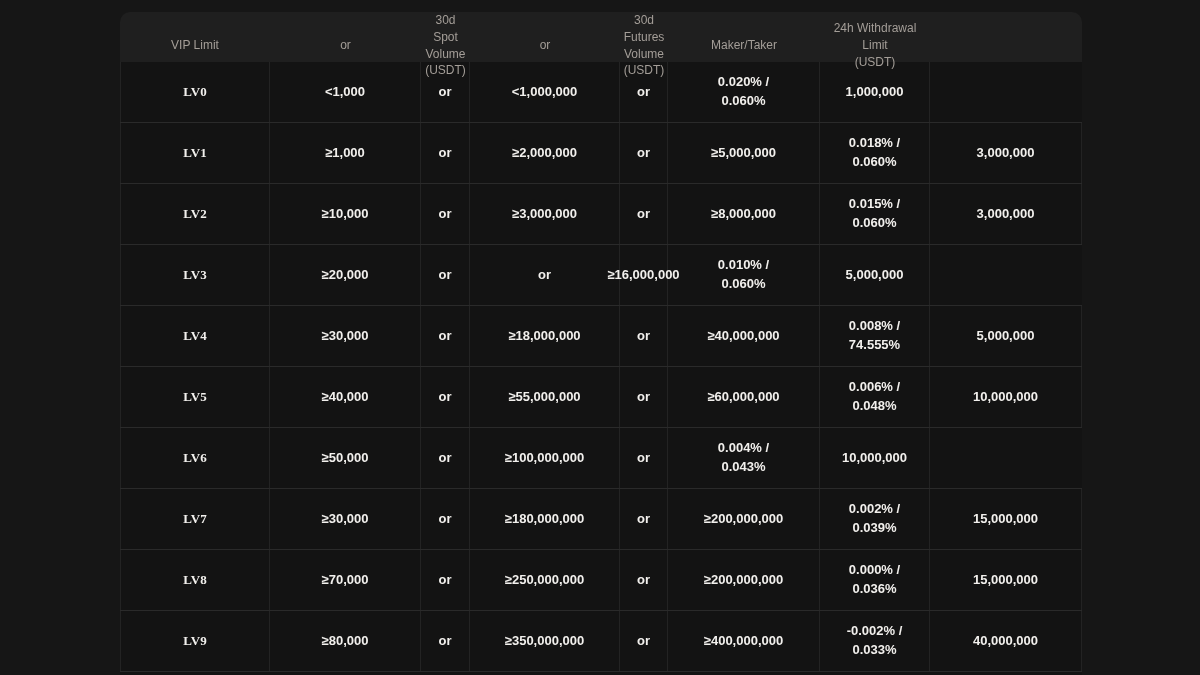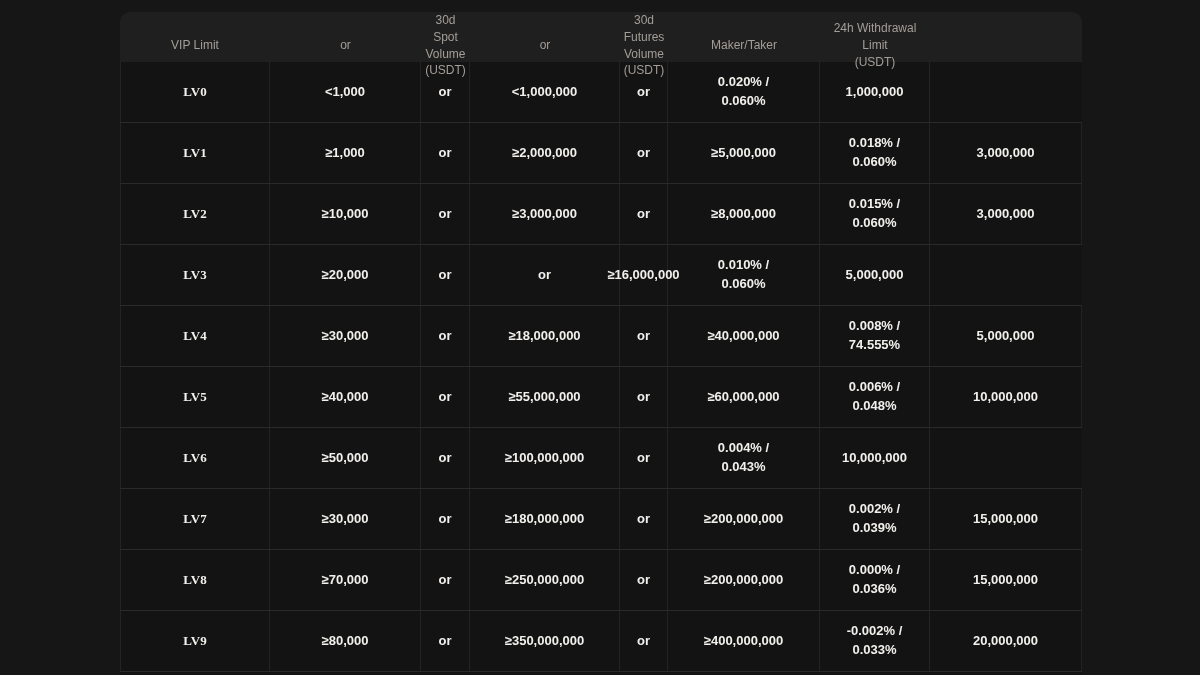--- a/index.html
+++ b/index.html
@@ -199,19 +199,19 @@
     <div class="td">LV9</div>
     <div class="td">≥80,000</div>
     <div class="td">or</div>
     <div class="td">≥350,000,000</div>
     <div class="td">or</div>
     <div class="td">≥400,000,000</div>
     <div class="td">
       <span>-0.002% /</span>
       <span>0.033%</span>
     </div>
-    <div class="td">20,000,000</div>
+    <div class="td">40,000,000</div>
   </div>
 <div class="tr ghost"></div>
       </div>
 
   </div>
 </div>
 
 </body></html>

